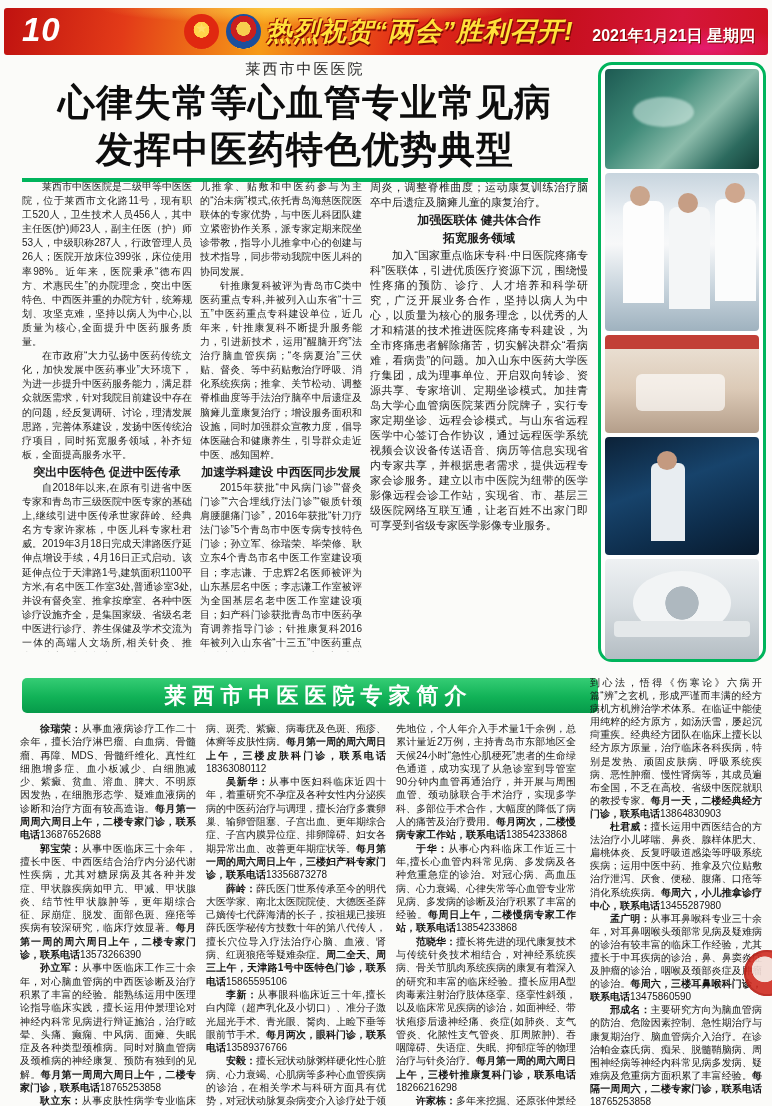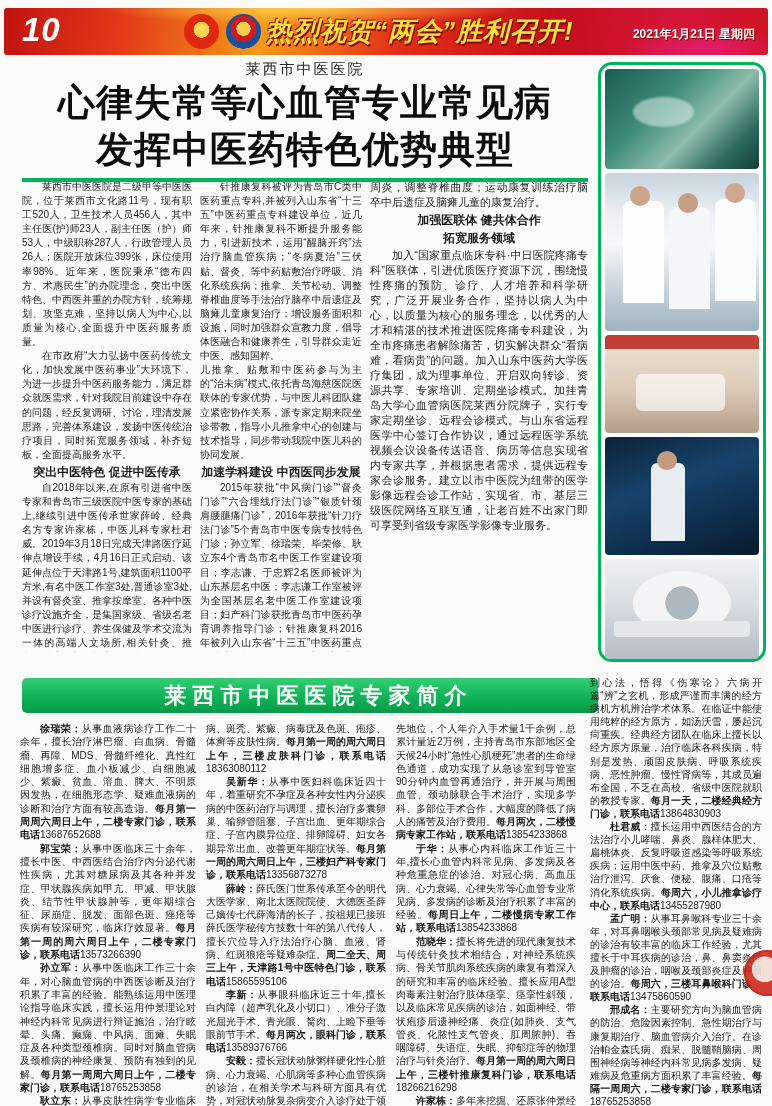--- a/index.html
+++ b/index.html
@@ -19,21 +19,21 @@
   .emblem { position:absolute; top:6px; width:35px; height:35px; border-radius:50%; }
   .emblem-national { left:180px;
     background:radial-gradient(circle at 50% 45%, #ffd54a 0 30%, #e02810 31% 74%, #f4c12c 75% 100%); }
   .emblem-national .star { position:absolute; left:0; right:0; top:7px; text-align:center;
     font-size:14px; color:#ffe066; line-height:14px; }
   .emblem-cppcc { left:222px;
     background:radial-gradient(circle at 50% 42%, #f7cf4e 0 26%, #ca1f1f 27% 48%, #1c4f9c 49% 74%, #f4c12c 75% 100%); }
   .slogan { position:absolute; left:262px; top:6px; font-size:26px; font-weight:900;
     font-style:italic; color:#ffe23a; letter-spacing:1px; white-space:nowrap;
     text-shadow:1px 2px 0 #7e0a05, -1px -1px 0 #a31305; }
-  .issue-date { position:absolute; right:13px; top:18px; font-size:12px; font-weight:bold;
+  .issue-date { position:absolute; right:13px; top:18px; font-size:16px; font-weight:bold;
     color:#ffffff; text-shadow:1px 1px 0 #7e0a05; }
 
   
   .kicker { position:absolute; left:22px; top:60px; width:566px; text-align:center;
     font-size:15px; color:#2a2a2a; letter-spacing:2px; }
   .main-title { position:absolute; left:6px; top:79px; width:598px; text-align:center;
     font-weight:900; font-size:37px; line-height:47px; color:#0d0d0d; letter-spacing:1px;
     font-family:"Liberation Serif","DejaVu Serif",serif; }
   .green-rule { position:absolute; left:22px; top:178px; width:566px; height:4px;
     background:#00b45c; }
@@ -120,22 +120,22 @@
 </div>
 <div class="green-rule"></div>
 
 <div class="art-col art-col-1">
     <p class="art-p ind">莱西市中医医院是二级甲等中医医院，位于莱西市文化路11号，现有职工520人，卫生技术人员456人，其中主任医(护)师23人，副主任医（护）师53人，中级职称287人，行政管理人员26人；医院开放床位399张，床位使用率98%。近年来，医院秉承“德布四方、术惠民生”的办院理念，突出中医特色、中西医并重的办院方针，统筹规划、攻坚克难，坚持以病人为中心,以质量为核心,全面提升中医药服务质量。</p>
     <p class="art-p ind">在市政府“大力弘扬中医药传统文化，加快发展中医药事业”大环境下，为进一步提升中医药服务能力，满足群众就医需求，针对我院目前建设中存在的问题，经反复调研、讨论，理清发展思路，完善体系建设，发扬中医传统治疗项目，同时拓宽服务领域，补齐短板，全面提高服务水平。</p>
     <p class="art-h">突出中医特色 促进中医传承</p>
     <p class="art-p ind">自2018年以来,在原有引进省中医专家和青岛市三级医院中医专家的基础上,继续引进中医传承世家薛岭、经典名方专家许家栋，中医儿科专家杜君威。2019年3月18日完成天津路医疗延伸点增设手续，4月16日正式启动。该延伸点位于天津路1号,建筑面积1100平方米,有名中医工作室3处,普通诊室3处,并设有督灸室、推拿按摩室、各种中医诊疗设施齐全，是集国家级、省级名老中医进行诊疗、养生保健及学术交流为一体的高端人文场所,相关针灸、推拿、按摩、督灸等中医诊疗项目均已开展。</p>
   </div>
 <div class="art-col art-col-2">
+    <p class="art-p">儿推拿、贴敷和中医药参与为主的“治未病”模式,依托青岛海慈医院医联体的专家优势，与中医儿科团队建立紧密协作关系，派专家定期来院坐诊带教，指导小儿推拿中心的创建与技术指导，同步带动我院中医儿科的协同发展。</p>
     <p class="art-p ind">针推康复科被评为青岛市C类中医药重点专科,并被列入山东省“十三五”中医药重点专科建设单位，近几年来，针推康复科不断提升服务能力，引进新技术，运用“醒脑开窍”法治疗脑血管疾病；“冬病夏治”三伏贴、督灸、等中药贴敷治疗呼吸、消化系统疾病；推拿、关节松动、调整脊椎曲度等手法治疗脑卒中后遗症及脑瘫儿童康复治疗；增设服务面积和设施，同时加强群众宣教力度，倡导体医融合和健康养生，引导群众走近中医、感知国粹。</p>
-    <p class="art-p">儿推拿、贴敷和中医药参与为主的“治未病”模式,依托青岛海慈医院医联体的专家优势，与中医儿科团队建立紧密协作关系，派专家定期来院坐诊带教，指导小儿推拿中心的创建与技术指导，同步带动我院中医儿科的协同发展。</p>
     <p class="art-h">加速学科建设 中西医同步发展</p>
     <p class="art-p ind">2015年获批“中风病门诊”“督灸门诊”“六合埋线疗法门诊”“银质针颈肩腰腿痛门诊”，2016年获批“针刀疗法门诊”5个青岛市中医专病专技特色门诊；孙立军、徐瑞荣、毕荣修、耿立东4个青岛市名中医工作室建设项目；李志谦、于忠辉2名医师被评为山东基层名中医；李志谦工作室被评为全国基层名老中医工作室建设项目；妇产科门诊获批青岛市中医药孕育调养指导门诊；针推康复科2016年被列入山东省“十三五”中医药重点专科建设单位，开展“醒脑开窍”法治疗脑血管疾病；中药三伏贴穴位贴敷治疗呼吸系统疾病；督灸治疗手脚冰凉、宫寒、痛经、免疫力低下等；关节松动治疗技术治疗肩</p>
   </div>
 <div class="art-col art-col-3">
     <p class="art-p">周炎，调整脊椎曲度；运动康复训练治疗脑卒中后遗症及脑瘫儿童的康复治疗。</p>
     <p class="art-h">加强医联体 健共体合作</p>
     <p class="art-h">拓宽服务领域</p>
     <p class="art-p ind">加入“国家重点临床专科·中日医院疼痛专科”医联体，引进优质医疗资源下沉，围绕慢性疼痛的预防、诊疗、人才培养和科学研究，广泛开展业务合作，坚持以病人为中心，以质量为核心的服务理念，以优秀的人才和精湛的技术推进医院疼痛专科建设，为全市疼痛患者解除痛苦，切实解决群众“看病难，看病贵”的问题。加入山东中医药大学医疗集团，成为理事单位、开启双向转诊、资源共享、专家培训、定期坐诊模式。加挂青岛大学心血管病医院莱西分院牌子，实行专家定期坐诊、远程会诊模式。与山东省远程医学中心签订合作协议，通过远程医学系统视频会议设备传送语音、病历等信息实现省内专家共享，并根据患者需求，提供远程专家会诊服务。建立以市中医院为纽带的医学影像远程会诊工作站，实现省、市、基层三级医院网络互联互通，让老百姓不出家门即可享受到省级专家医学影像专业服务。</p>
   </div>
 

